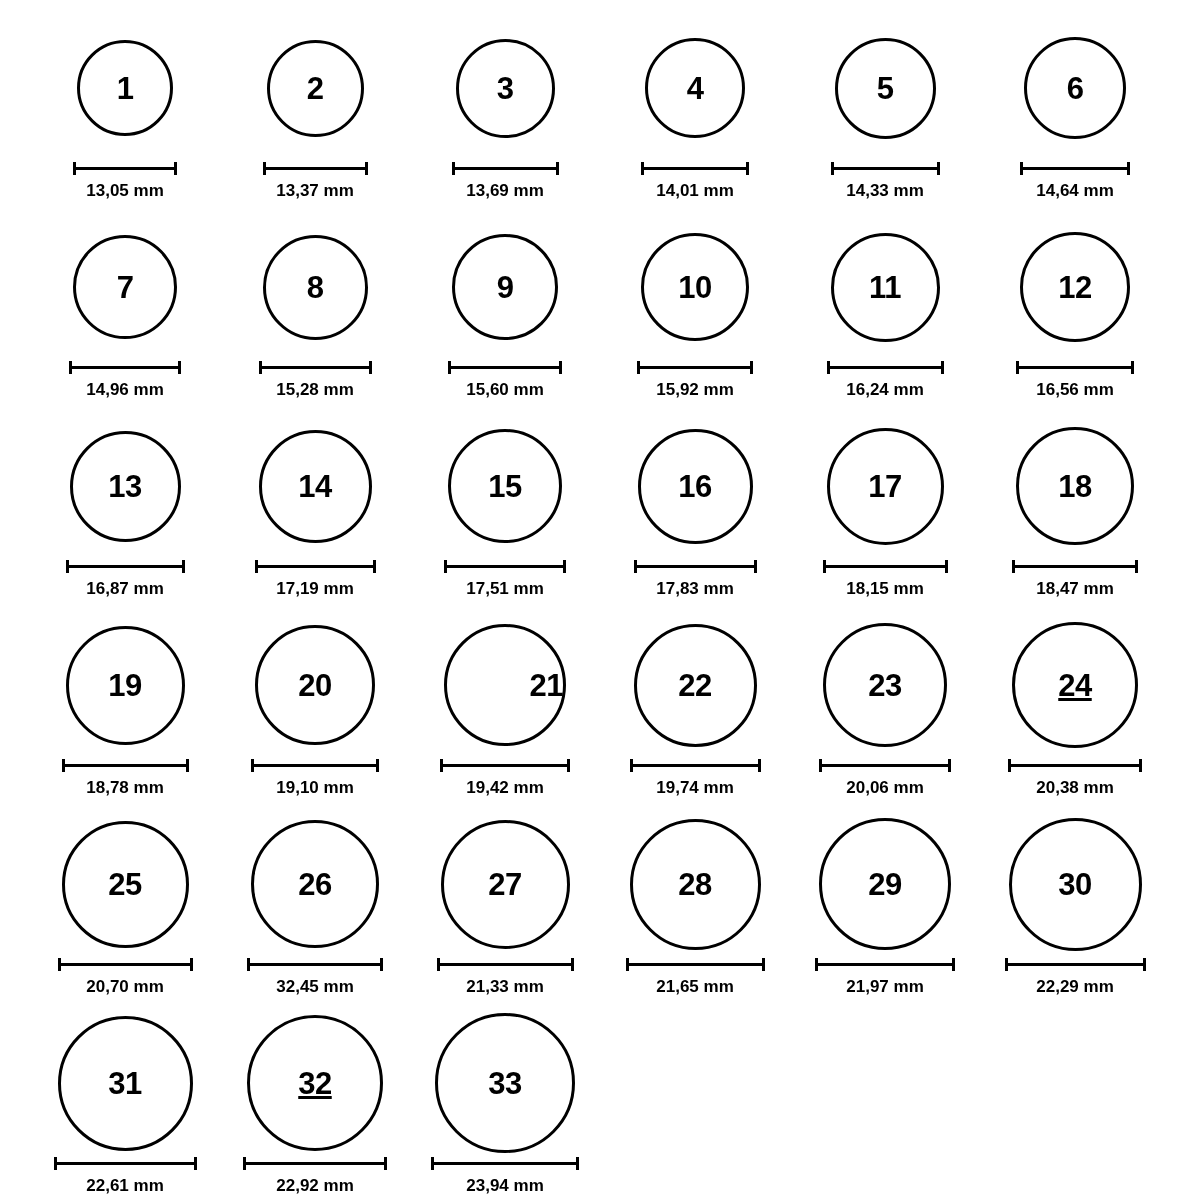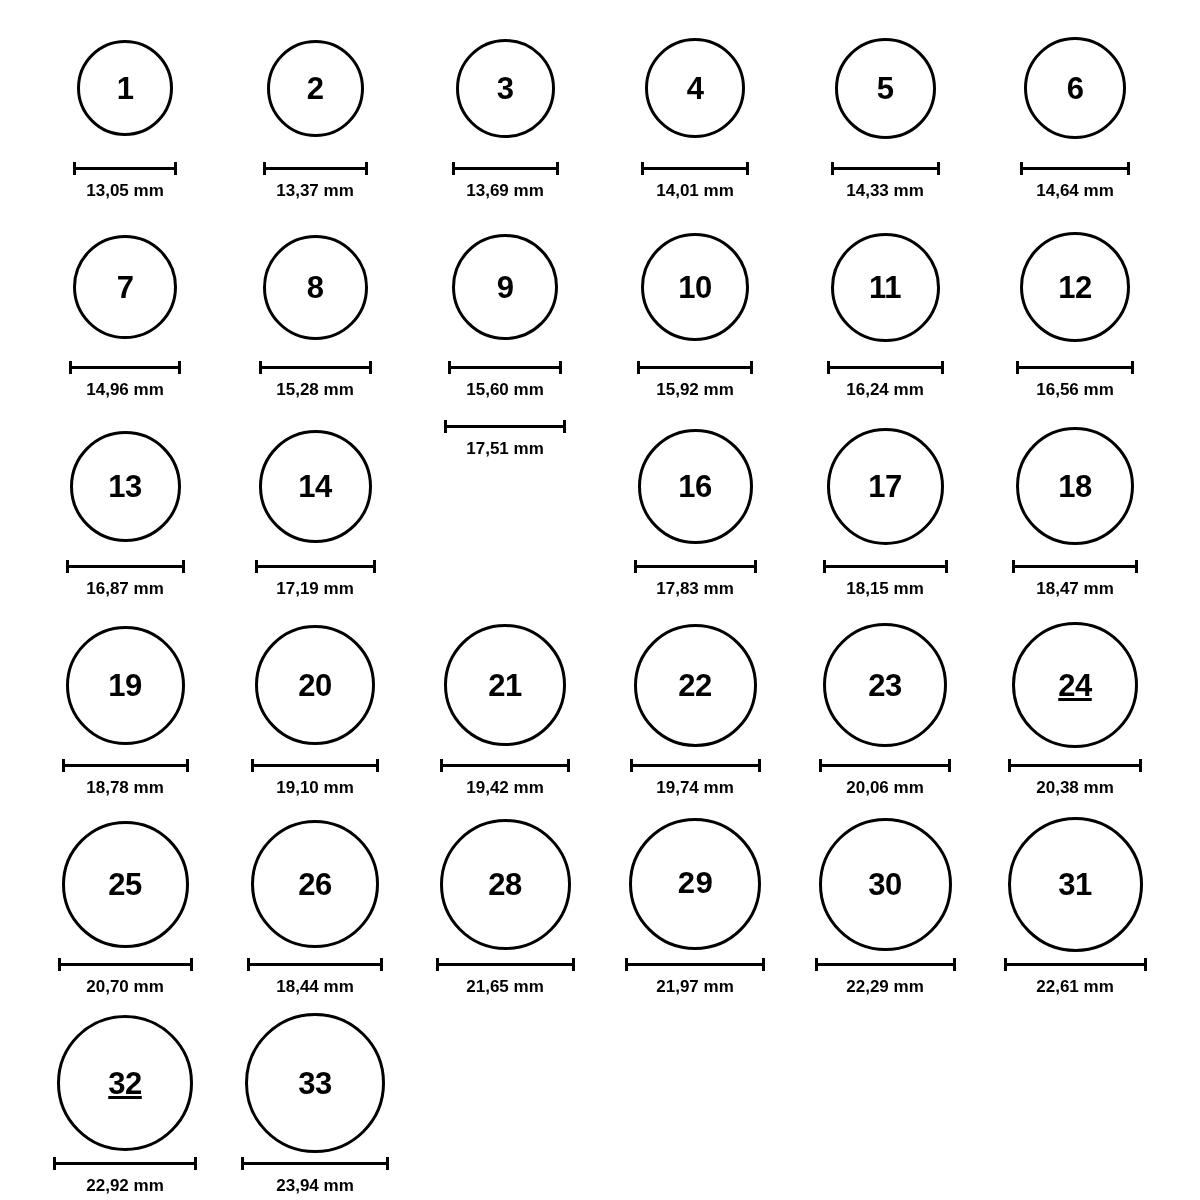--- a/index.html
+++ b/index.html
@@ -302,20 +302,25 @@
         </div>
         <div class="measure">
           <div class="measure-bar" style="width: 121px;">
             <span class="cap left"></span>
             <span class="cap right"></span>
           </div>
         </div>
         <div class="measure-label">17,19 mm</div>
       </div>
       <div class="ring-cell">
+        <div class="ring-circle-wrap">
+          <div class="ring-circle" style="width: 114px; height: 114px;">
+            <span class="ring-number">15</span>
+          </div>
+        </div>
         <div class="measure">
           <div class="measure-bar" style="width: 122px;">
             <span class="cap left"></span>
             <span class="cap right"></span>
           </div>
         </div>
         <div class="measure-label">17,51 mm</div>
       </div>
       <div class="ring-cell">
         <div class="ring-circle-wrap">
@@ -382,21 +387,21 @@
         <div class="measure">
           <div class="measure-bar" style="width: 128px;">
             <span class="cap left"></span>
             <span class="cap right"></span>
           </div>
         </div>
         <div class="measure-label">19,10 mm</div>
       </div>
       <div class="ring-cell">
         <div class="ring-circle-wrap">
-          <div class="ring-circle" style="width: 122px; height: 122px;">
+          <div class="ring-circle" style="width: 122px; height: 122px; justify-content: flex-end;">
             <span class="ring-number">21</span>
           </div>
         </div>
         <div class="measure">
           <div class="measure-bar" style="width: 130px;">
             <span class="cap left"></span>
             <span class="cap right"></span>
           </div>
         </div>
         <div class="measure-label">19,42 mm</div>
@@ -462,39 +467,53 @@
           <div class="ring-circle" style="width: 128px; height: 128px;">
             <span class="ring-number">26</span>
           </div>
         </div>
         <div class="measure">
           <div class="measure-bar" style="width: 136px;">
             <span class="cap left"></span>
             <span class="cap right"></span>
           </div>
         </div>
-        <div class="measure-label">18,44 mm</div>
+        <div class="measure-label">32,45 mm</div>
+      </div>
+      <div class="ring-cell">
+        <div class="ring-circle-wrap">
+          <div class="ring-circle" style="width: 129px; height: 129px;">
+            <span class="ring-number">27</span>
+          </div>
+        </div>
+        <div class="measure">
+          <div class="measure-bar" style="width: 137px;">
+            <span class="cap left"></span>
+            <span class="cap right"></span>
+          </div>
+        </div>
+        <div class="measure-label">21,33 mm</div>
       </div>
       <div class="ring-cell">
         <div class="ring-circle-wrap">
           <div class="ring-circle" style="width: 131px; height: 131px;">
             <span class="ring-number">28</span>
           </div>
         </div>
         <div class="measure">
           <div class="measure-bar" style="width: 139px;">
             <span class="cap left"></span>
             <span class="cap right"></span>
           </div>
         </div>
         <div class="measure-label">21,65 mm</div>
       </div>
       <div class="ring-cell">
         <div class="ring-circle-wrap">
-          <div class="ring-circle" style="width: 132px; height: 132px; font-family: Liberation Mono, monospace;">
+          <div class="ring-circle" style="width: 132px; height: 132px;">
             <span class="ring-number">29</span>
           </div>
         </div>
         <div class="measure">
           <div class="measure-bar" style="width: 140px;">
             <span class="cap left"></span>
             <span class="cap right"></span>
           </div>
         </div>
         <div class="measure-label">21,97 mm</div>

